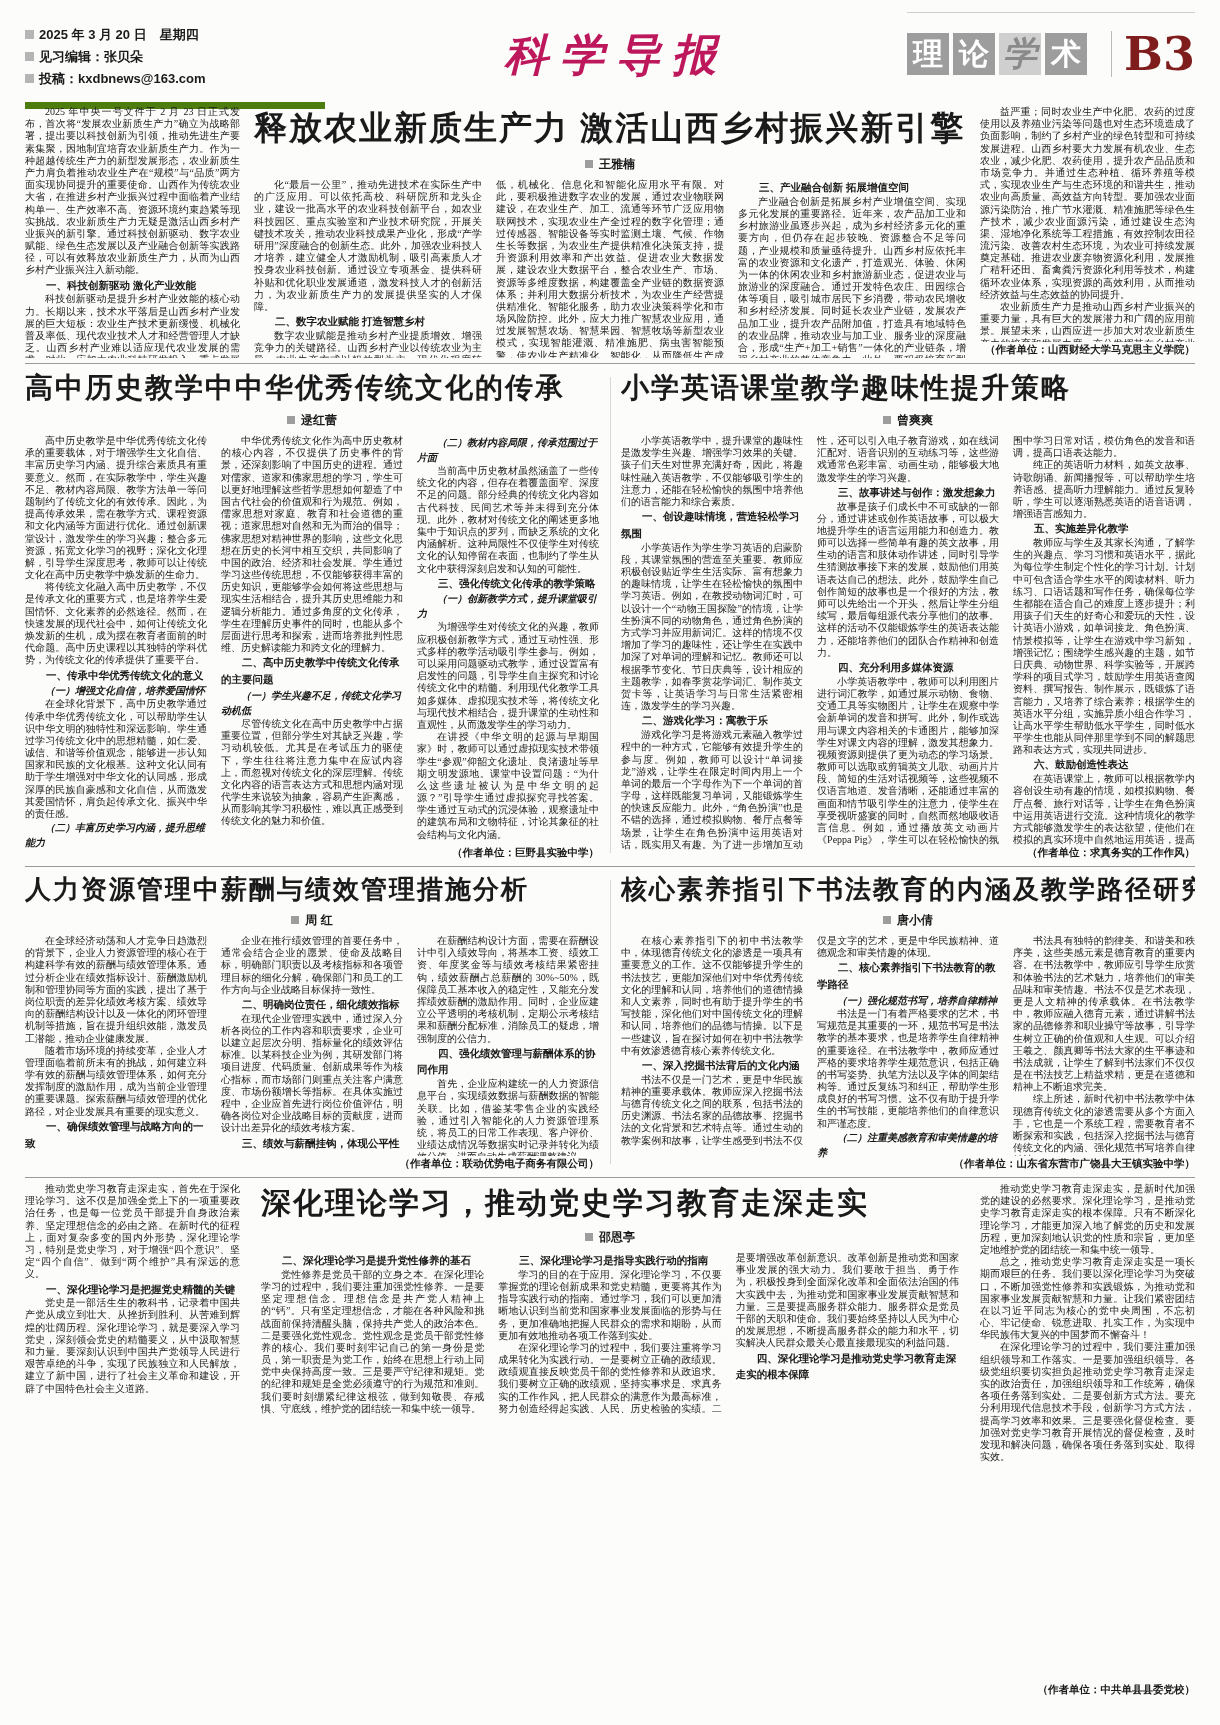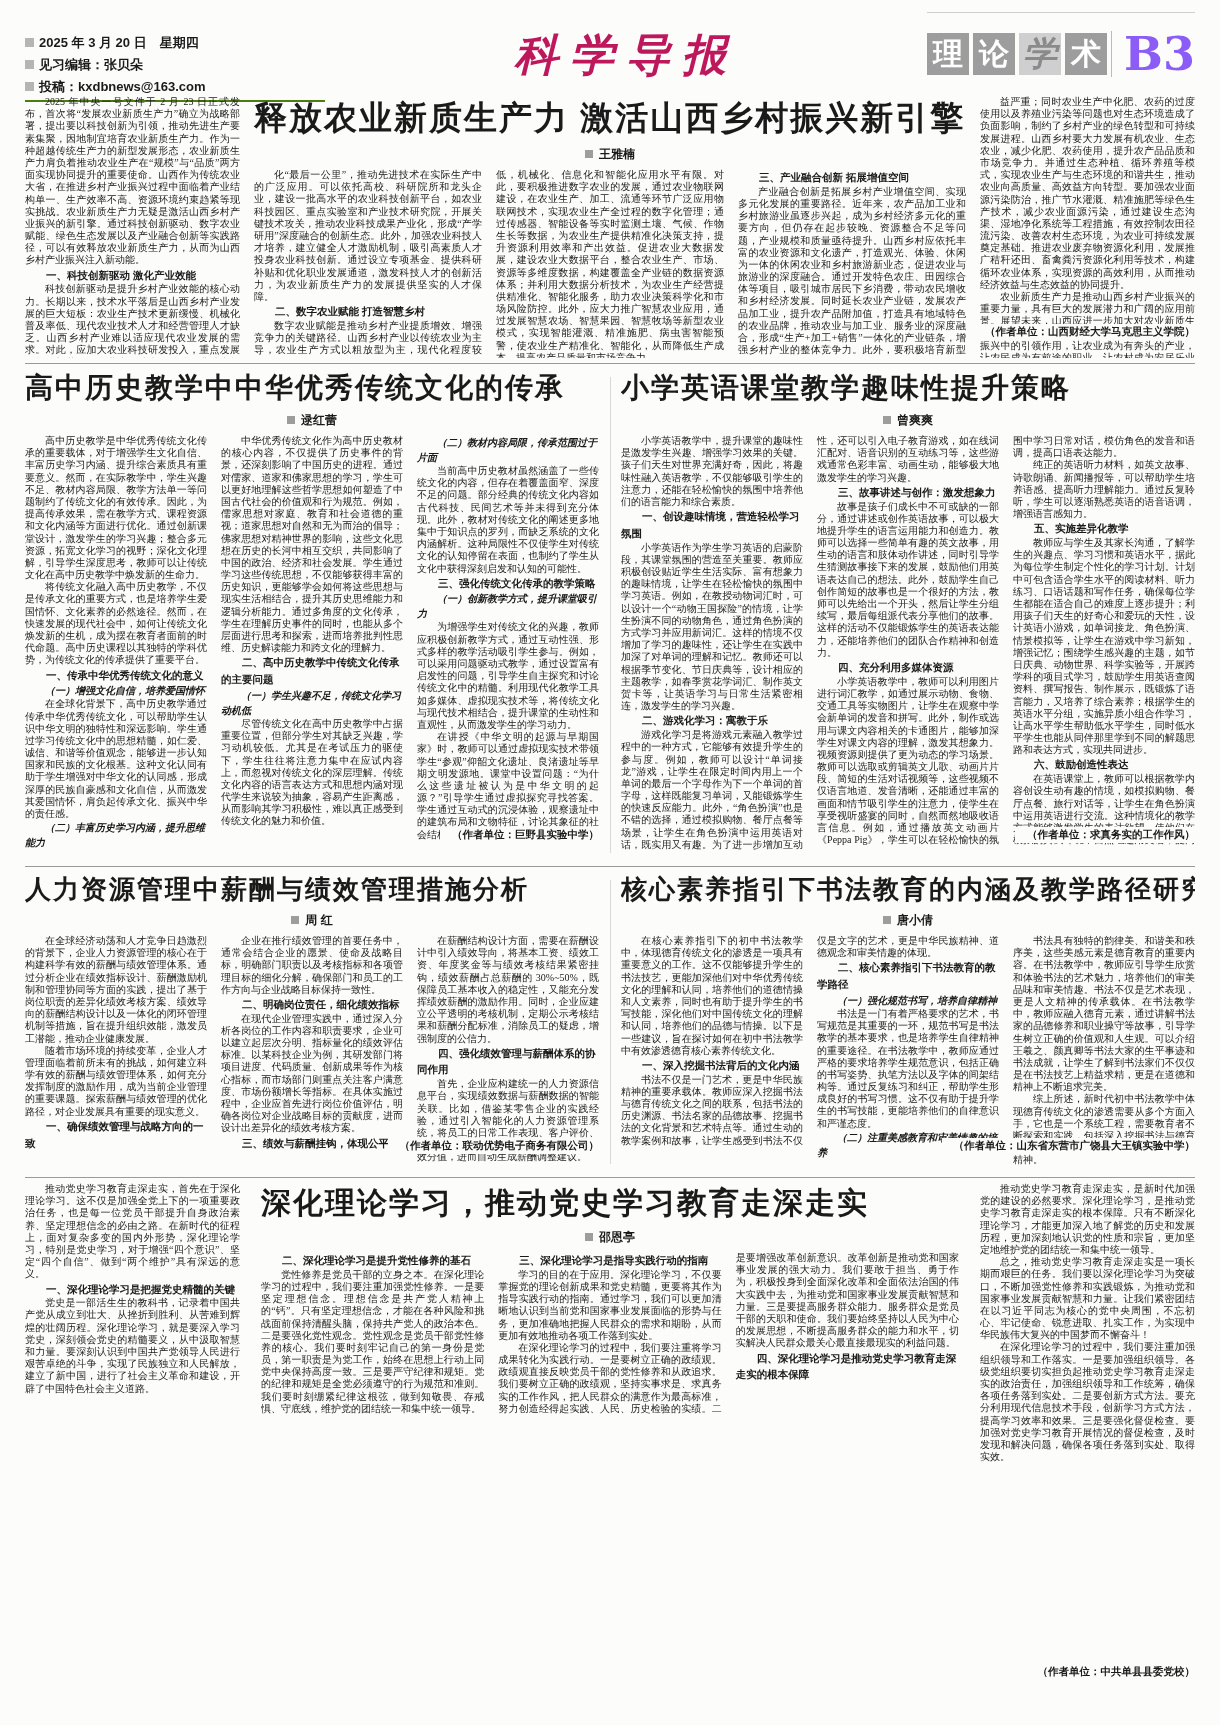--- a/index.html
+++ b/index.html
@@ -2,52 +2,52 @@
 <html><head>
 <meta charset="utf-8">
 <style>
   html,body{margin:0;padding:0;background:#e9e9e9;}
   .page{width:1220px;height:1725px;background:#fcfcfa;margin:0 auto;position:relative;
         padding:12px 25px;box-sizing:border-box;color:#1a1a1a;
         font-family:"Liberation Serif","DejaVu Serif",serif;overflow:hidden;}
   
   .hdr{display:flex;align-items:flex-start;height:84px;}
   .pub{font-family:"Liberation Sans","DejaVu Sans",sans-serif;font-weight:700;font-size:13px;
-       line-height:1.7;border-bottom:2px solid #4d7c0f;padding-bottom:2px;width:300px;margin-top:20px;}
+       line-height:1.7;border-bottom:7px solid #4d7c0f;padding-bottom:12px;width:300px;margin-top:12px;}
   .msq{display:inline-block;width:9px;height:9px;background:#b5b5b5;margin-right:5px;}
   .masthead{flex:1;text-align:center;font-size:44px;font-weight:700;font-style:italic;color:#be185d;
             letter-spacing:12px;font-family:"DejaVu Serif",serif;padding-top:14px;white-space:nowrap;}
   .sect{display:flex;align-items:center;gap:4px;padding-top:18px;border-top:1px solid #cfcfcf;}
   .tile{width:42px;height:42px;background:#9d9d9d;color:#fff;font-family:"Liberation Sans",sans-serif;
         font-weight:700;font-size:30px;display:flex;align-items:center;justify-content:center;}
   .tile.cal{background:#cfcfcf;color:#8a8a8a;font-style:italic;font-family:"DejaVu Serif",serif;font-size:34px;}
   .pageno{font-family:"DejaVu Serif",serif;font-weight:700;font-size:46px;line-height:1;
-          margin-left:0;border-left:1px solid #bbb;padding-left:12px;color:#8b5cf6;}
+          margin-left:20px;border-left:1px solid #bbb;padding-left:12px;color:#7f1d1d;}
   .hrline{border:0;border-top:1px solid #9a9a9a;margin:5px 0;}
   
   .art{position:relative;overflow:hidden;}
   .title{font-family:"Liberation Sans","DejaVu Sans",sans-serif;text-align:left;font-weight:900;
          margin:0;letter-spacing:2px;white-space:nowrap;}
   .t-xl{font-size:33px;} .t-lg{font-size:28px;} .t-md{font-size:26px;} .t-a6{font-size:30px;}
   .byline{text-align:center;font-size:12px;font-weight:700;font-family:"Liberation Sans",sans-serif;
           margin:5px 0 6px;}
   .sq{display:inline-block;width:8px;height:8px;background:#9d9d9d;margin-right:6px;}
   .para{text-indent:2em;text-align:justify;margin:0;font-size:10px;line-height:1.22;}
   .subhead{font-family:"Liberation Sans","DejaVu Sans",sans-serif;font-weight:700;font-size:10.5px;
            line-height:1.6;text-indent:2em;}
   .subhead2{font-weight:700;font-style:italic;font-size:10px;line-height:1.5;text-indent:2em;}
-  .attr{position:absolute;right:0;bottom:18px;background:#fcfcfa;padding:1px 0 1px 12px;
+  .attr{position:absolute;right:0;bottom:0;background:#fcfcfa;padding:1px 0 1px 12px;
         font-weight:700;font-size:10.5px;font-family:"Liberation Sans",sans-serif;}
   .cols3{column-count:3;column-gap:14px;overflow:hidden;}
   .flank{display:grid;grid-template-columns:215px 1fr 215px;column-gap:14px;}
   .flank .side{overflow:hidden;}
   .row{display:grid;grid-template-columns:1fr 1fr;column-gap:22px;position:relative;}
   .row::after{content:"";position:absolute;left:50%;top:8px;bottom:8px;border-left:1px solid #d8d8d8;}
   
-  .a1{height:262px;} .a1 .flank{height:262px;} .a1 .cols3{height:196px;}
+  .a1{height:262px;} .a1 .flank{height:262px;margin-top:10px;} .a1 .cols3{height:196px;}
   .row2 .art{height:492px;} .row2 .cols3{height:420px;}
   .row3 .art{height:300px;} .row3 .cols3{height:232px;}
   .a6{height:515px;} .a6 .flank{height:515px;gap:21px;}
   .a6 .cols3{height:442px;}
 </style>
 </head>
 <body>
 
 <div class="page">
 

